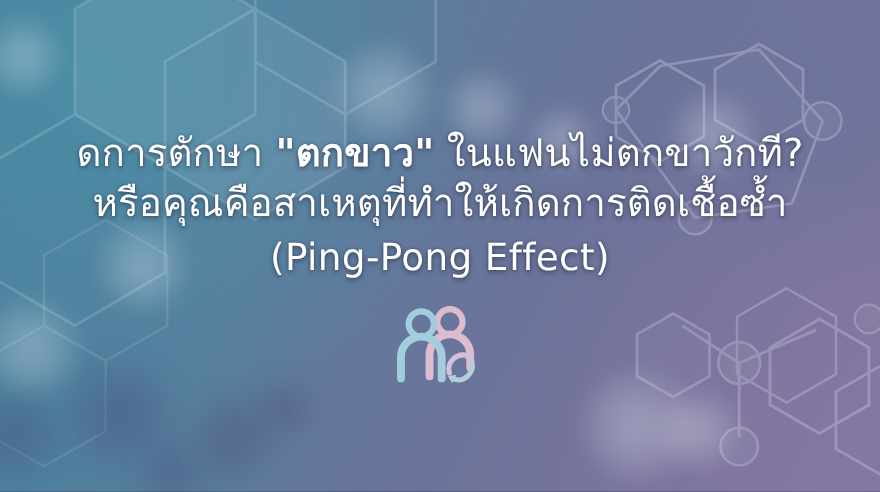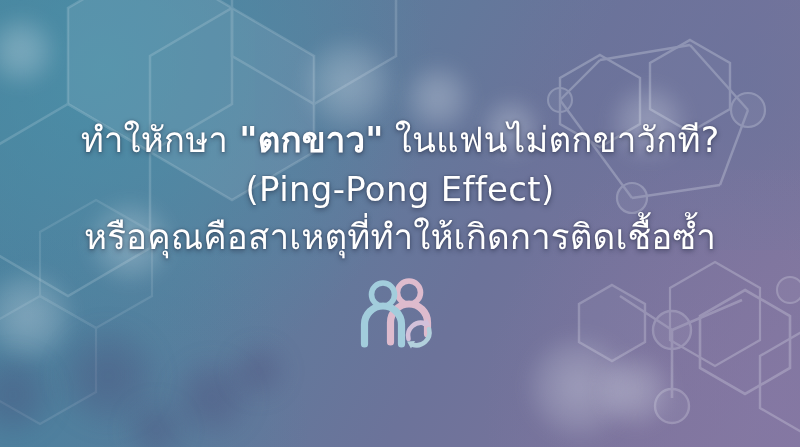--- a/index.html
+++ b/index.html
@@ -192,25 +192,25 @@
 
   <div class="bokeh dark" style="left:56px;  top:324px; width:104px; height:104px;"></div>
   <div class="bokeh dark" style="left:172px; top:358px; width:80px;  height:80px;"></div>
   <div class="bokeh dark" style="left:126px; top:400px; width:60px;  height:60px;"></div>
   <div class="bokeh dark" style="left:232px; top:344px; width:54px;  height:54px;"></div>
   <div class="bokeh dark" style="left:-30px; top:352px; width:86px;  height:86px;"></div>
 
   <div class="content">
 
     <div class="headline">
-      <span class="headline-line"><span>ทำใหักษา </span><span class="bold">"ตกขาว"</span><span> ในแฟนไม่ตกขาวักที?</span></span>
+      <span class="headline-line"><span>ดการตักษา </span><span class="bold">"ตกขาว"</span><span> ในแฟนไม่ตกขาวักที?</span></span>
+
+      <span class="headline-line">หรือคุณคือสาเหตุที่ทำให้เกิดการติดเชื้อซ้ำ</span>
 
       <span class="headline-line line-en">(Ping-Pong Effect)</span>
-
-      <span class="headline-line">หรือคุณคือสาเหตุที่ทำให้เกิดการติดเชื้อซ้ำ</span>
     </div>
 
     <div class="logo-wrap">
       <svg width="86" height="80" viewBox="0 0 86 80" xmlns="http://www.w3.org/2000/svg">
 
         <g>
           <circle cx="52" cy="16.5" r="11.5" fill="none" stroke="#e8c2d2" stroke-width="5.6"></circle>
           <path d="M33.5 66 L33.5 46.5 A18.5 18.5 0 0 1 70.5 46.5 L70.5 58" fill="none" stroke="#e8c2d2" stroke-width="7.2" stroke-linecap="round"></path>
         </g>
 

